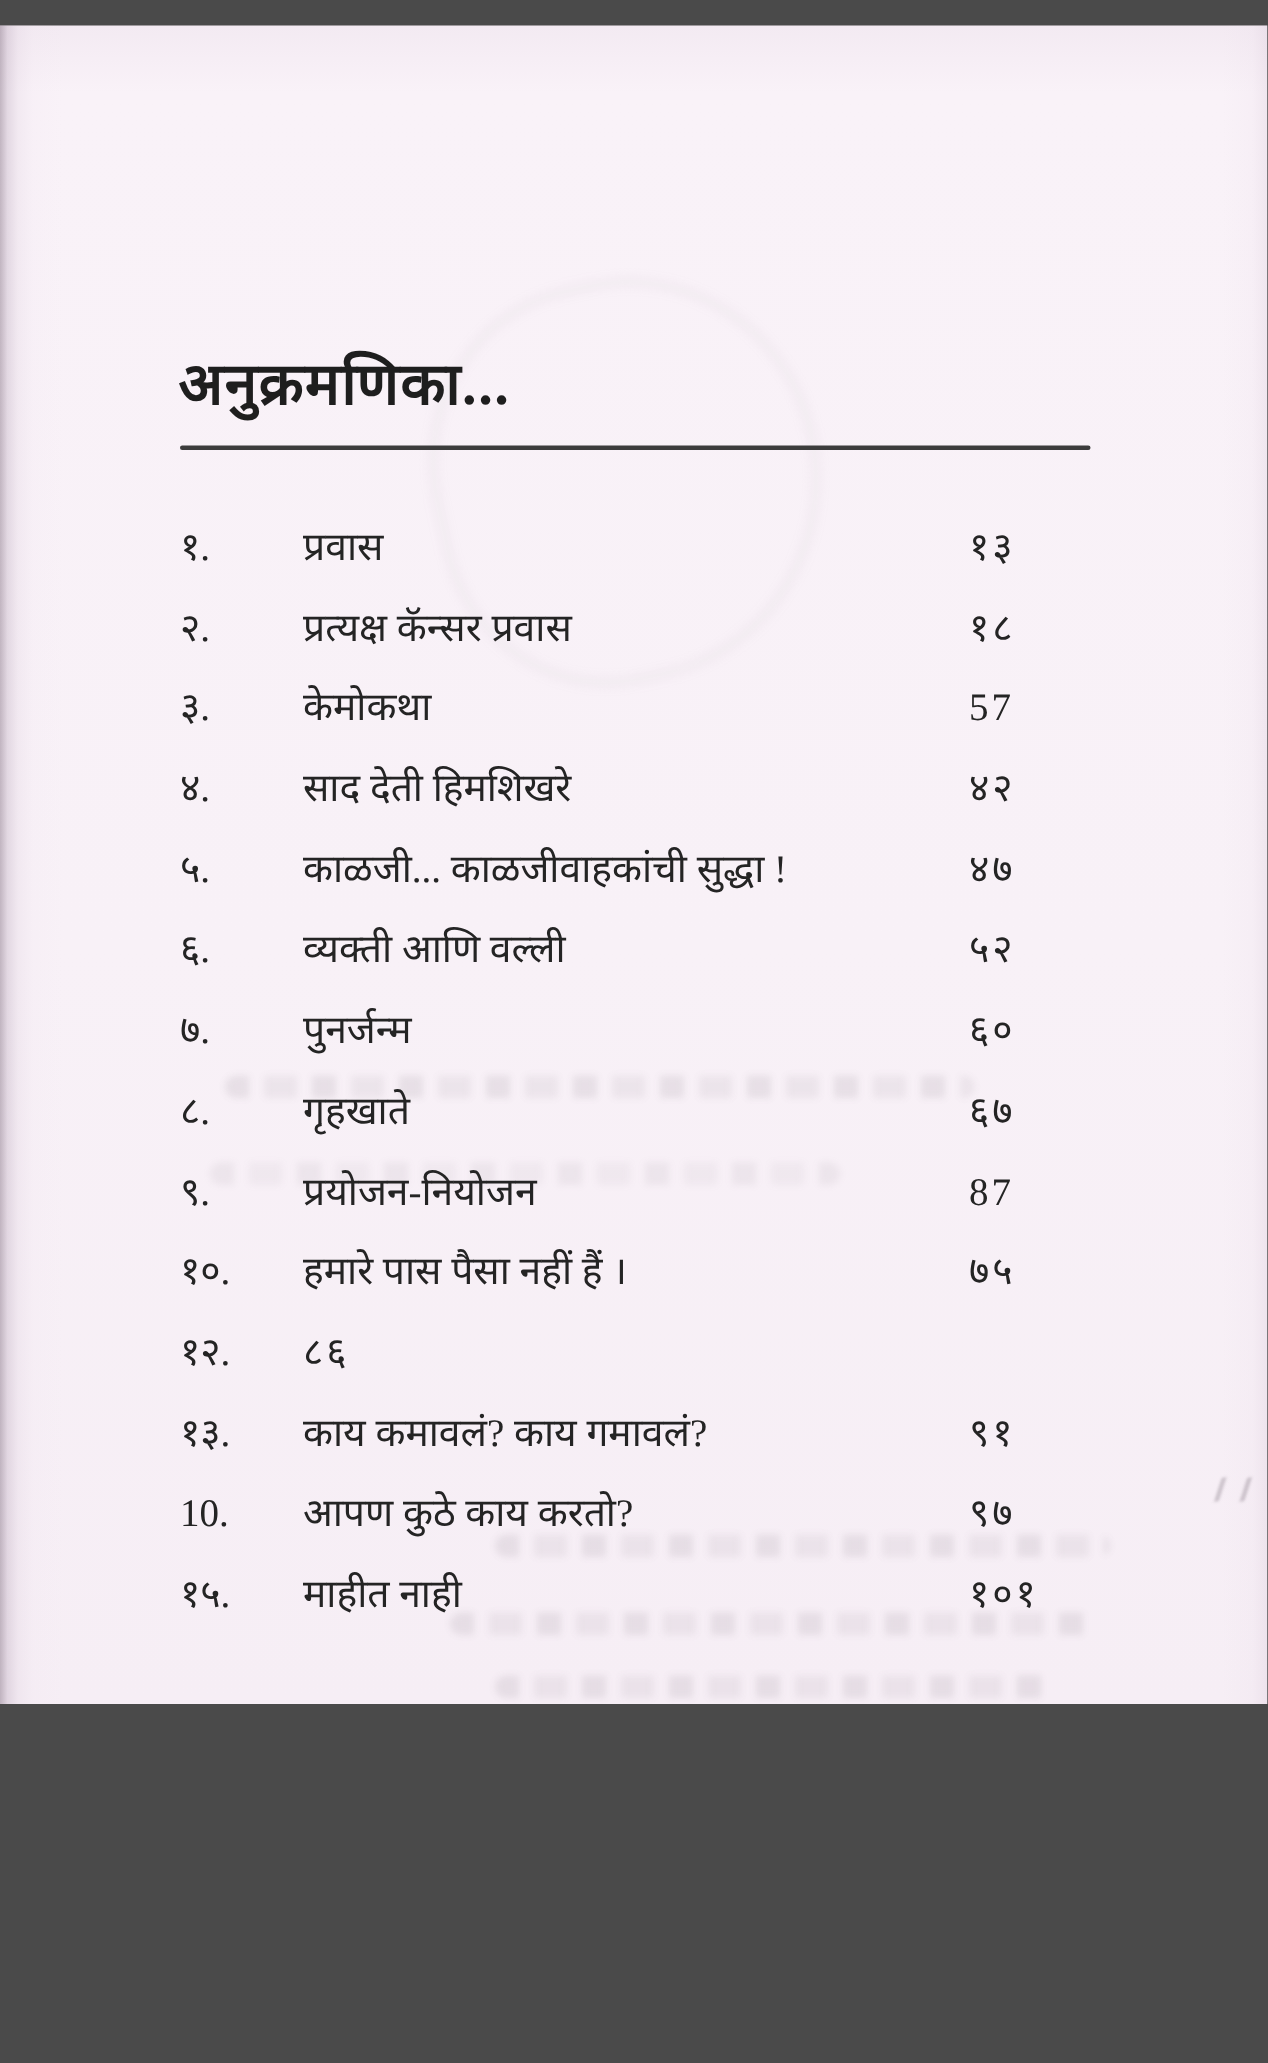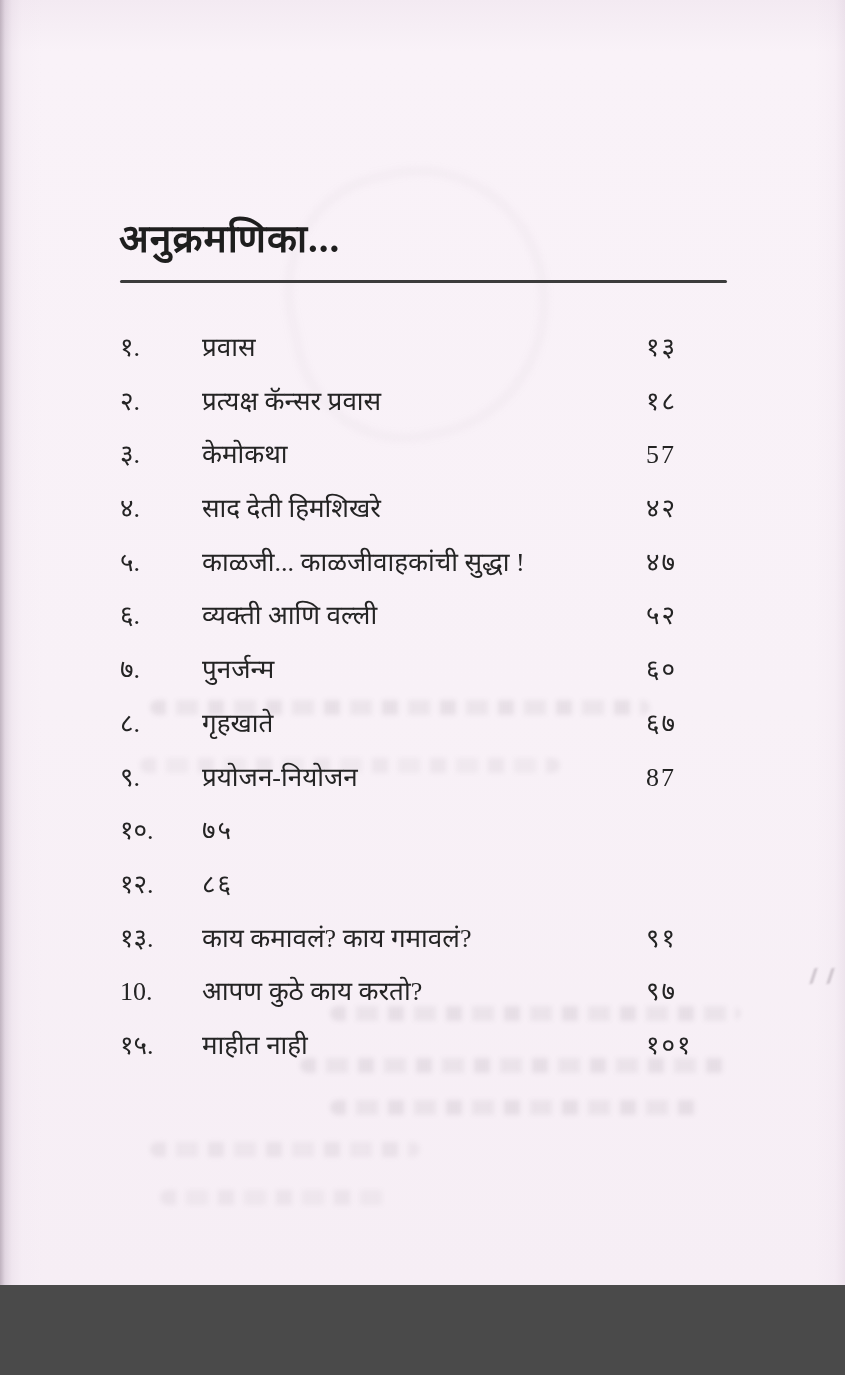--- a/index.html
+++ b/index.html
@@ -4,22 +4,22 @@
 <style>
   html, body {
     margin: 0;
     padding: 0;
     background: #4a4a4a;
     font-family: "Liberation Serif", "DejaVu Serif", serif;
   }
   .page {
     position: relative;
     width: 845px;
-    height: 1285px;
-    margin: 0 auto;
+    height: 1119px;
+    margin: 17px auto;
     overflow: hidden;
     color: #262626;
     background:
       linear-gradient(90deg, rgba(110,90,110,0.40) 0px, rgba(170,150,172,0.28) 5px, rgba(214,198,214,0.20) 12px, rgba(236,224,236,0.10) 22px, rgba(0,0,0,0) 42px),
       linear-gradient(270deg, rgba(196,176,196,0.18) 0px, rgba(226,210,226,0.10) 10px, rgba(0,0,0,0) 30px),
       linear-gradient(180deg, #f3eaf2 0%, #f9f2f8 4%, #f8f1f7 55%, #f6eef5 100%);
   }
 
   
   .title {
@@ -200,20 +200,21 @@
         <span class="toc-title">गृहखाते</span>
         <span class="toc-page">६७</span>
       </div>
       <div class="toc-row">
         <span class="toc-num">९.</span>
         <span class="toc-title">प्रयोजन-नियोजन</span>
         <span class="toc-page">87</span>
       </div>
       <div class="toc-row">
         <span class="toc-num">१०.</span>
+        <span class="toc-title">हमारे पास पैसा नहीं हैं ।</span>
         <span class="toc-page">७५</span>
       </div>
       <div class="toc-row">
         <span class="toc-num">१२.</span>
         <span class="toc-page">८६</span>
       </div>
       <div class="toc-row">
         <span class="toc-num">१३.</span>
         <span class="toc-title">काय कमावलं? काय गमावलं?</span>
         <span class="toc-page">९१</span>

